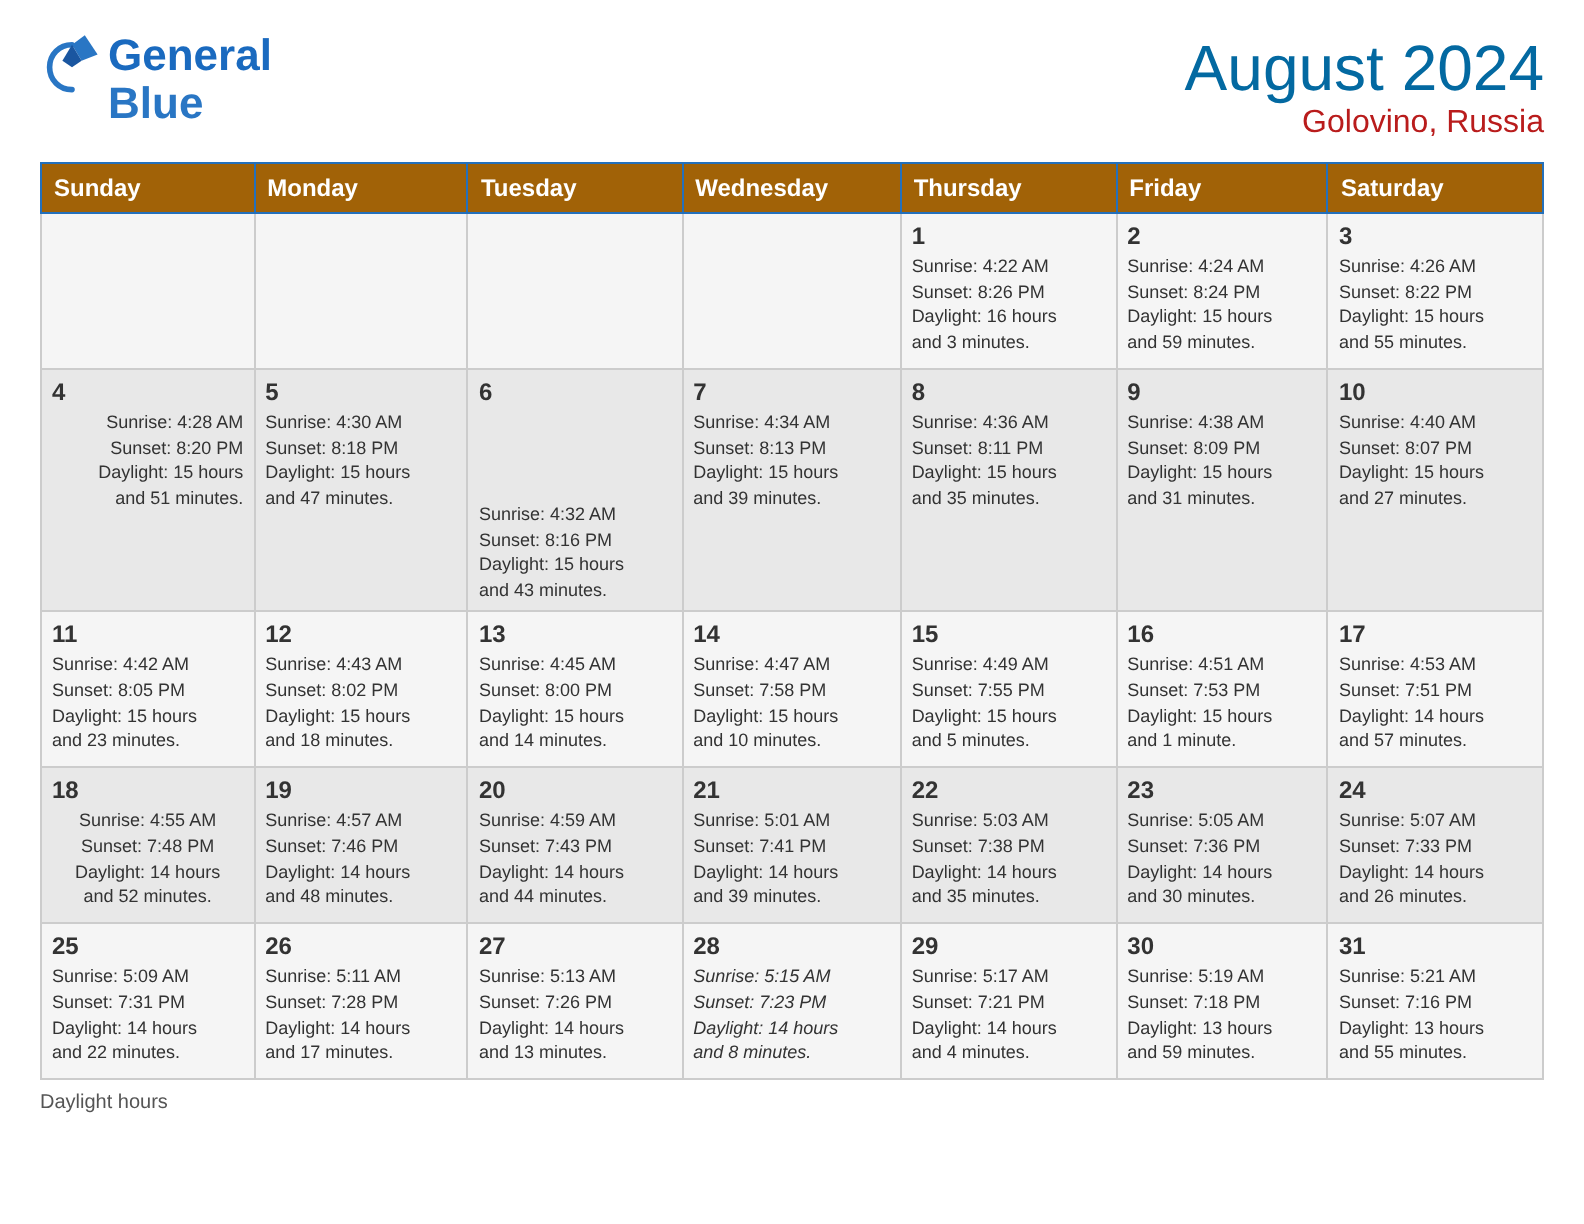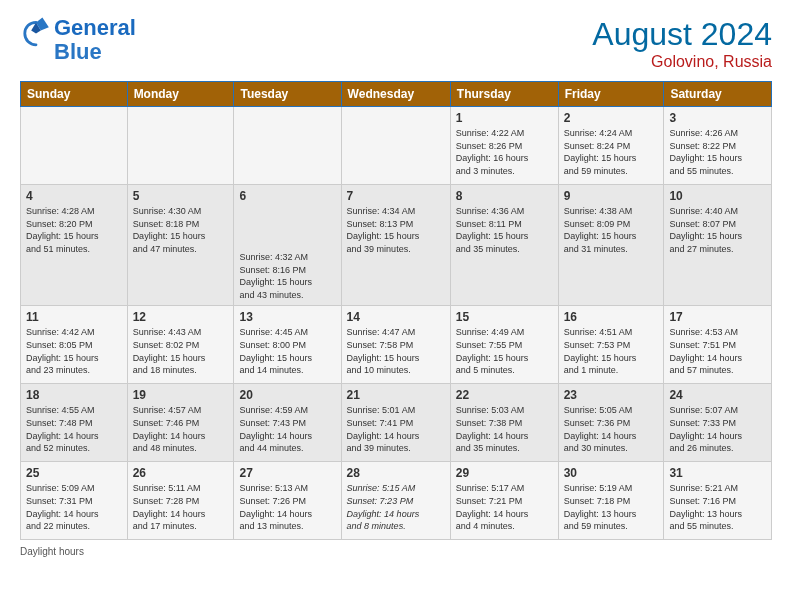--- a/index.html
+++ b/index.html
@@ -158,21 +158,21 @@
             <span class="day-number">3</span>
             <div class="day-info" style="white-space: pre-line;">Sunrise: 4:26 AM
 Sunset: 8:22 PM
 Daylight: 15 hours
 and 55 minutes.</div>
           </td>
         </tr>
         <tr>
           <td>
             <span class="day-number">4</span>
-            <div class="day-info" style="white-space: pre-line;">Sunrise: 4:28 AM
+            <div class="day-info" style="white-space: pre-line; text-align: right;">Sunrise: 4:28 AM
 Sunset: 8:20 PM
 Daylight: 15 hours
 and 51 minutes.</div>
           </td>
           <td>
             <span class="day-number">5</span>
             <div class="day-info" style="white-space: pre-line;">Sunrise: 4:30 AM
 Sunset: 8:18 PM
 Daylight: 15 hours
 and 47 minutes.</div>
@@ -260,21 +260,21 @@
             <span class="day-number">17</span>
             <div class="day-info" style="white-space: pre-line;">Sunrise: 4:53 AM
 Sunset: 7:51 PM
 Daylight: 14 hours
 and 57 minutes.</div>
           </td>
         </tr>
         <tr>
           <td>
             <span class="day-number">18</span>
-            <div class="day-info" style="white-space: pre-line;">Sunrise: 4:55 AM
+            <div class="day-info" style="white-space: pre-line; text-align: center;">Sunrise: 4:55 AM
 Sunset: 7:48 PM
 Daylight: 14 hours
 and 52 minutes.</div>
           </td>
           <td>
             <span class="day-number">19</span>
             <div class="day-info" style="white-space: pre-line;">Sunrise: 4:57 AM
 Sunset: 7:46 PM
 Daylight: 14 hours
 and 48 minutes.</div>

